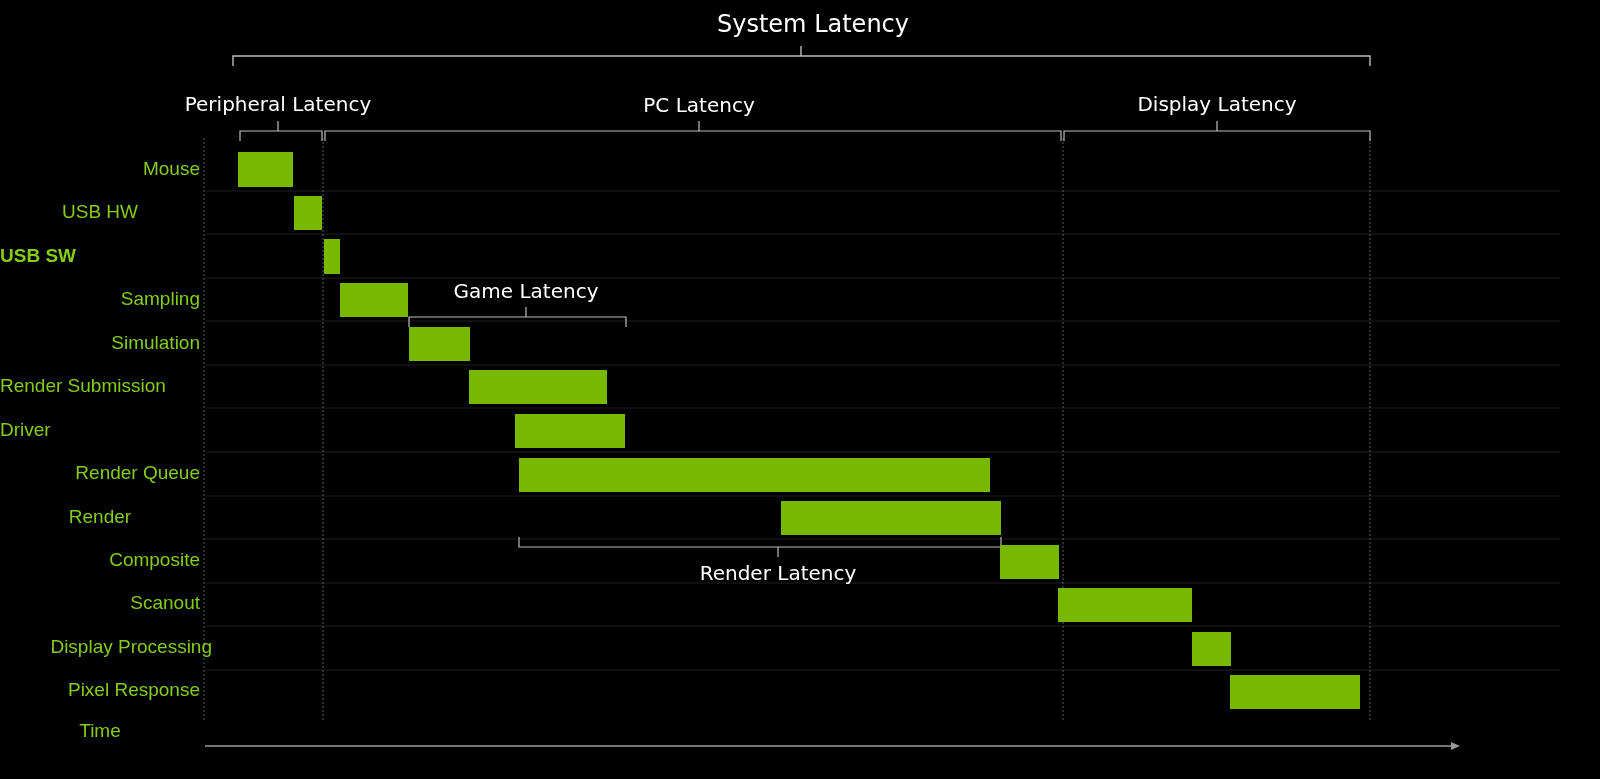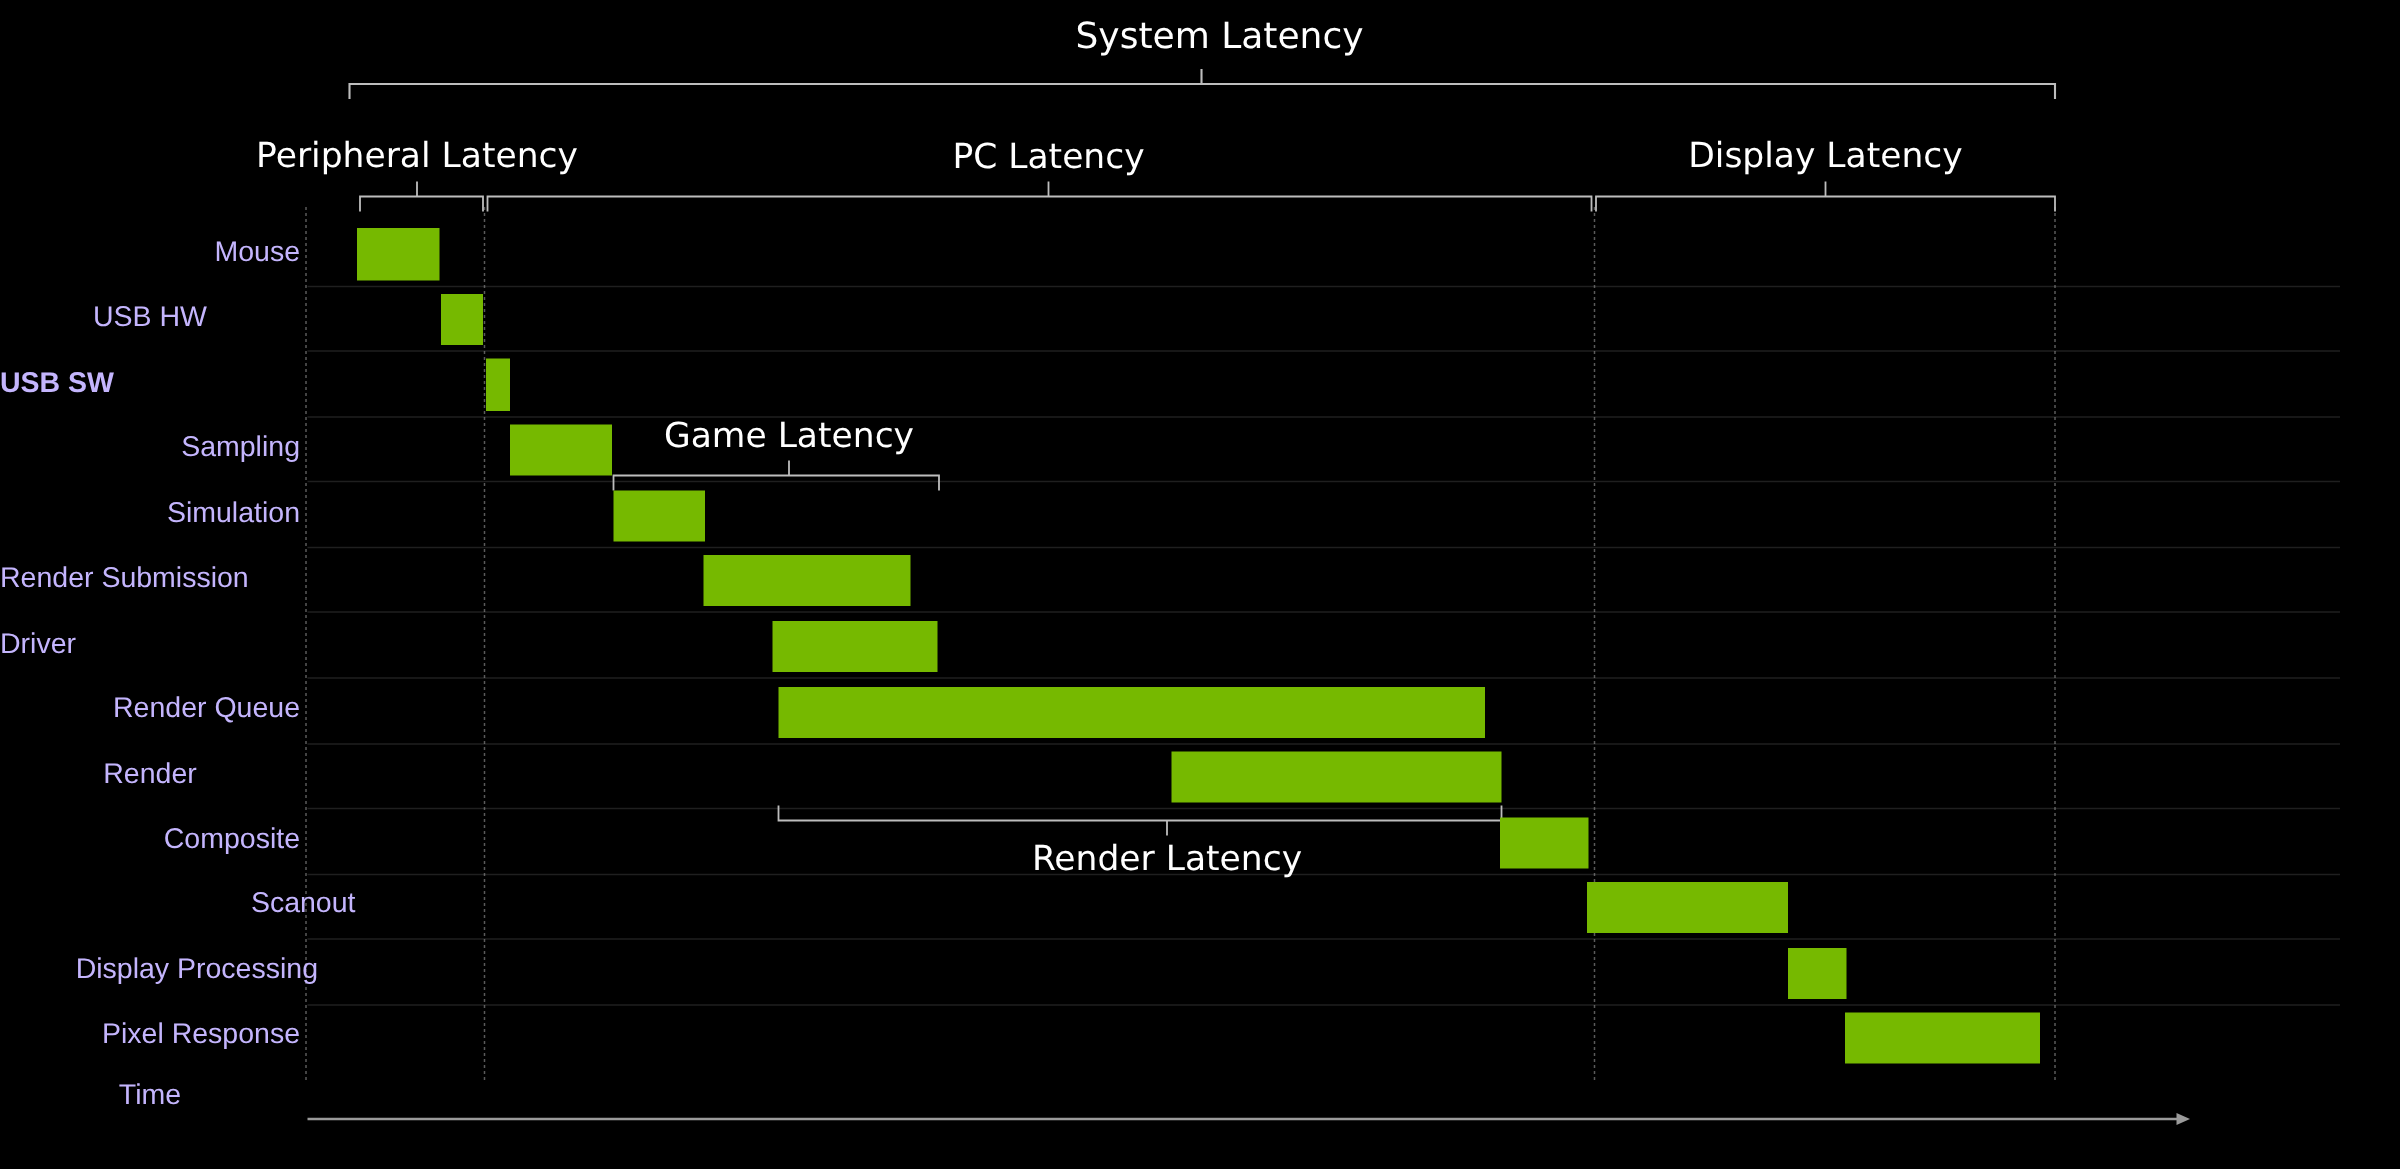--- a/index.html
+++ b/index.html
@@ -3,26 +3,26 @@
 <meta charset="utf-8">
 <style>
   html,body{margin:0;padding:0;background:#000;}
   body{
     width:1600px;height:779px;overflow:hidden;
     font-family:"Liberation Sans","DejaVu Sans",sans-serif;
     color:#fff; position:relative;
   }
   #chart{position:absolute;left:0;top:0;width:1600px;height:779px;}
   .lbl{
-    position:absolute; color:#c4b5fd; white-space:nowrap;
+    position:absolute; color:#84cc16; white-space:nowrap;
     font-size:19px; line-height:19px; text-align:right;
   }
   .bracket-label{
     position:absolute; transform:translate(-50%,-50%);
-    font-size:23px; color:#ffffff; white-space:nowrap;
+    font-size:20px; color:#ffffff; white-space:nowrap;
     font-family:"DejaVu Sans","Liberation Sans",sans-serif;
   }
   .title-label{ font-size:24px;margin-left:12px; }
   svg{position:absolute;left:0;top:0;}
 </style>
 </head>
 <body>
 
 <div id="chart">
     <svg width="1600" height="779">
@@ -79,21 +79,21 @@
     <div class="lbl" style="left: 0px; width: 200px; top: 159px; text-align: right;">Mouse</div>
     <div class="lbl" style="left: 0px; width: 200px; top: 202px; text-align: center;">USB HW</div>
     <div class="lbl" style="left: 0px; width: 200px; top: 246px; text-align: left; font-weight: bold;">USB SW</div>
     <div class="lbl" style="left: 0px; width: 200px; top: 289px; text-align: right;">Sampling</div>
     <div class="lbl" style="left: 0px; width: 200px; top: 333px; text-align: right;">Simulation</div>
     <div class="lbl" style="left: 0px; width: 200px; top: 376px; text-align: left;">Render Submission</div>
     <div class="lbl" style="left: 0px; width: 200px; top: 420px; text-align: left;">Driver</div>
     <div class="lbl" style="left: 0px; width: 200px; top: 463px; text-align: right;">Render Queue</div>
     <div class="lbl" style="left: 0px; width: 200px; top: 507px; text-align: center;">Render</div>
     <div class="lbl" style="left: 0px; width: 200px; top: 550px; text-align: right;">Composite</div>
-    <div class="lbl" style="left: 0px; width: 200px; top: 593px; text-align: right; padding-left: 37px;">Scanout</div>
+    <div class="lbl" style="left: 0px; width: 200px; top: 593px; text-align: right;">Scanout</div>
     <div class="lbl" style="left: 0px; width: 200px; top: 637px; text-align: right; margin-left: 12px;">Display Processing</div>
     <div class="lbl" style="left: 0px; width: 200px; top: 680px; text-align: right;">Pixel Response</div>
     <div class="lbl" style="left: 0px; width: 200px; top: 721px; text-align: center;">Time</div>
     <div class="bracket-label title-label" style="left: 801px; top: 24px;">System Latency</div>
     <div class="bracket-label" style="left: 278px; top: 104px;">Peripheral Latency</div>
     <div class="bracket-label" style="left: 699px; top: 105px;">PC Latency</div>
     <div class="bracket-label" style="left: 1217px; top: 104px;">Display Latency</div>
     <div class="bracket-label" style="left: 526px; top: 291px;">Game Latency</div>
     <div class="bracket-label" style="left: 778px; top: 573px;">Render Latency</div>
   </div>

